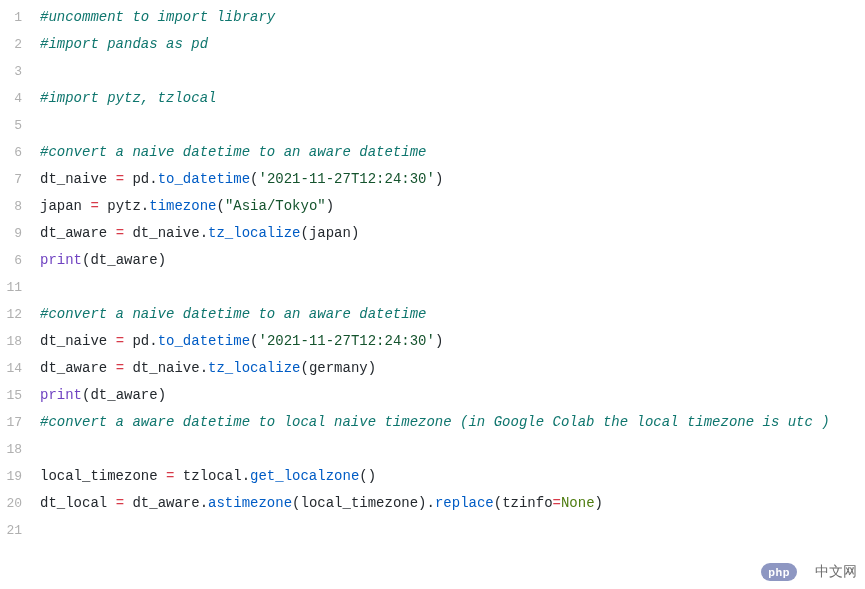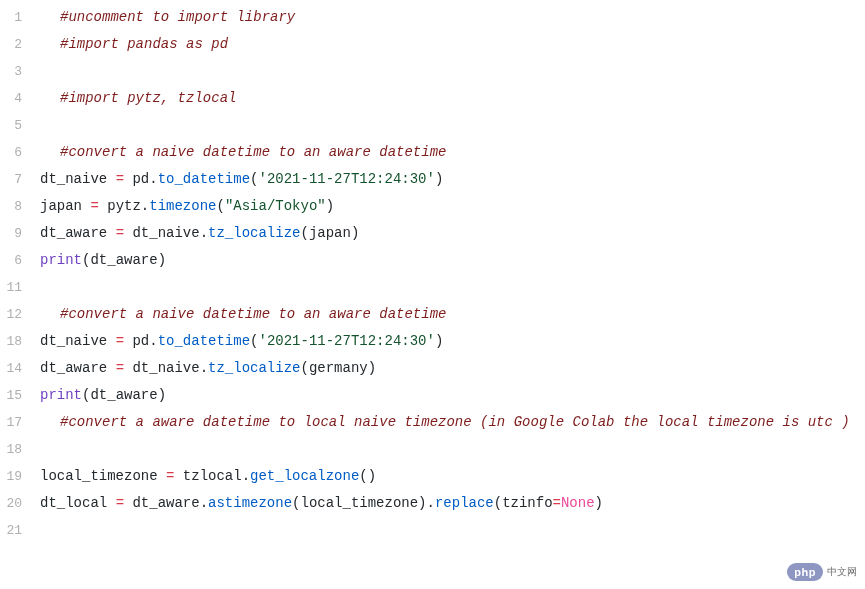--- a/index.html
+++ b/index.html
@@ -33,50 +33,50 @@
       padding-right: 18px;
       color: #b0b0b0;
       font-size: 13px;
       user-select: none;
       flex-shrink: 0;
     }
     .line-content {
       white-space: pre;
       color: #24292e;
     }
-    .c-comment { color: #7f1d1d; font-style: italic; margin-left: 20px; }
+    .c-comment { color: #0f766e; font-style: italic; }
     .c-var { color: #24292e; }
     .c-op { color: #d73a49; }
     .c-func { color: #005cc5; }
     .c-str { color: #14532d; }
     .c-paren { color: #24292e; }
     .c-print { color: #6f42c1; }
-    .c-kw { color: #ec4899; }
+    .c-kw { color: #4d7c0f; }
     .watermark {
       position: absolute;
       bottom: 8px;
       right: 8px;
       display: flex;
       align-items: center;
-      gap: 4px;
+      gap: 18px;
       opacity: 0.95;
     }
     .watermark-badge {
       background: #8892bf;
       color: #fff;
       font-weight: bold;
       font-size: 11px;
       padding: 3px 7px;
       border-radius: 10px;
       font-family: Arial, sans-serif;
       letter-spacing: 0.5px;
     }
     .watermark-text {
       color: #666;
-      font-size: 10px;
+      font-size: 14px;
       font-family: "Microsoft YaHei", sans-serif;
     }
   </style>
 </head>
 <body>
 
 <div class="code-container" id="code-root">
     <div class="code-line">
       <span class="line-number">1</span>
       <span class="line-content"><span class="c-comment">#uncomment to import library</span></span>

